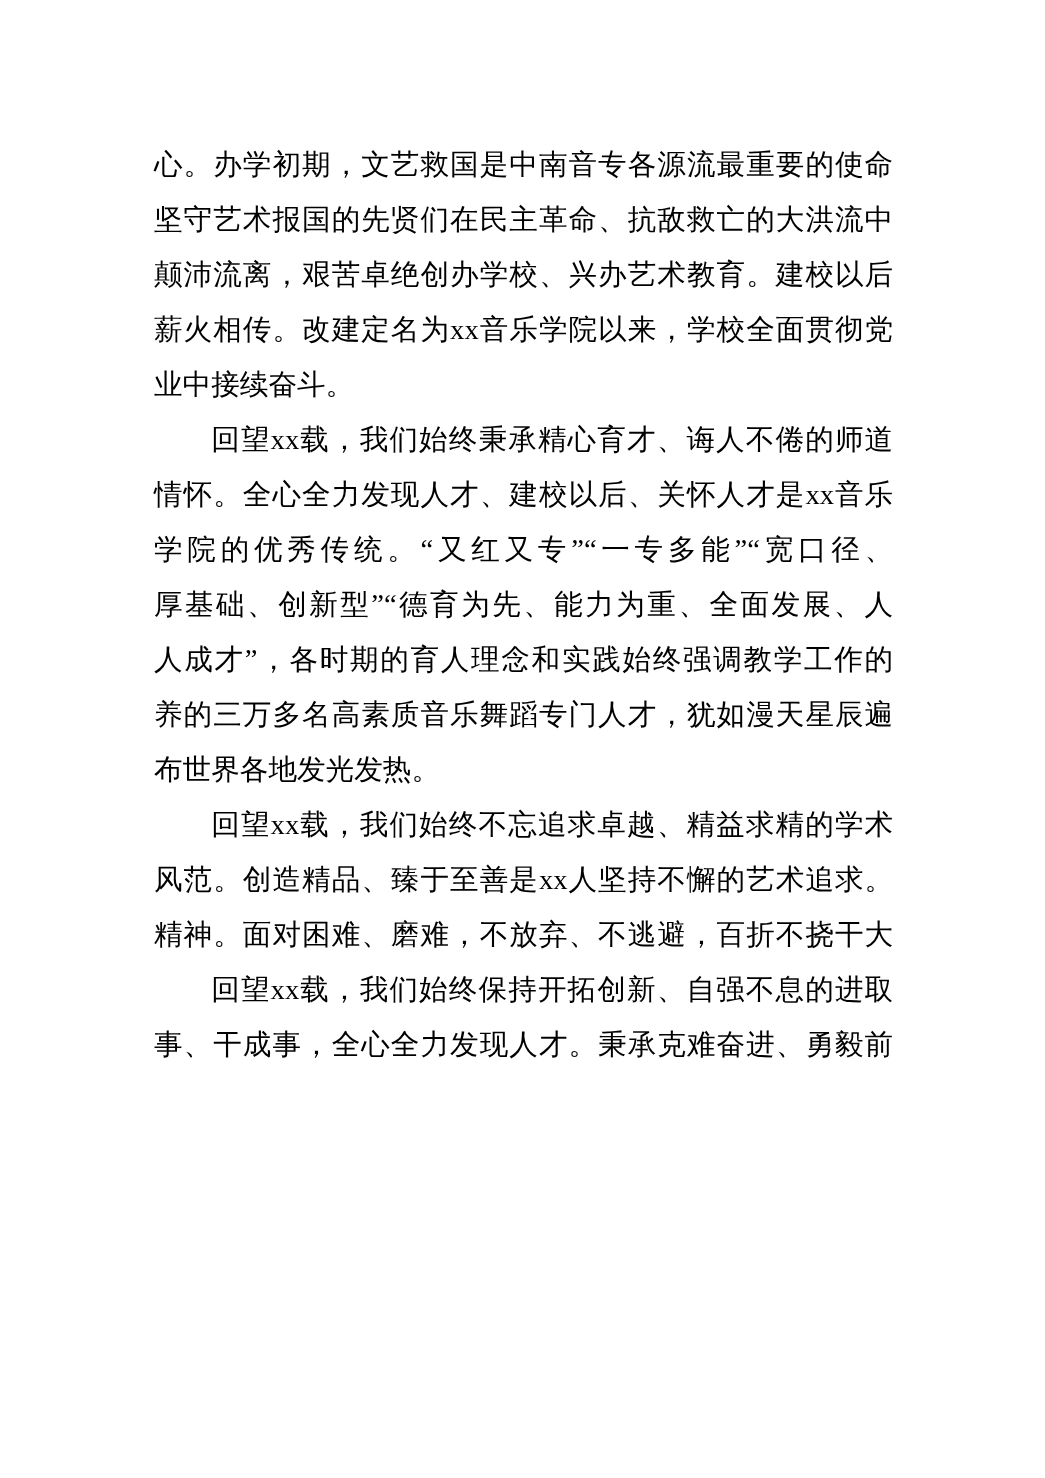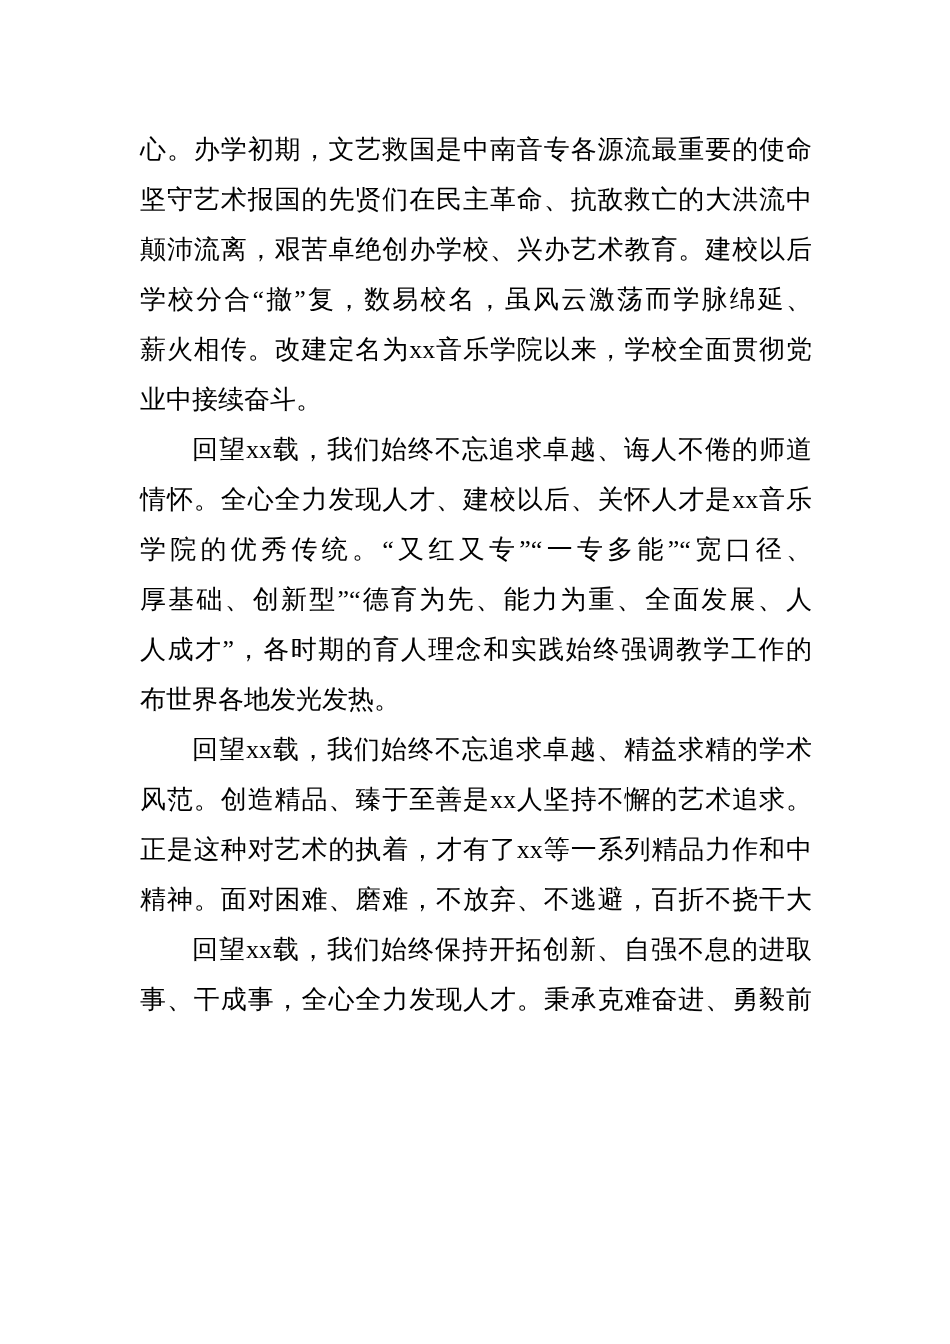--- a/index.html
+++ b/index.html
@@ -54,38 +54,37 @@
 </head>
 <body>
 
 <div class="page">
   <div class="doc-body">
 
     <div class="paragraph">
       <div class="line">心。办学初期，文艺救国是中南音专各源流最重要的使命</div>
       <div class="line">坚守艺术报国的先贤们在民主革命、抗敌救亡的大洪流中</div>
       <div class="line">颠沛流离，艰苦卓绝创办学校、兴办艺术教育。建校以后</div>
-      <div class="line">学校分合“撤”复，数易校名，虽风云激荡而学脉绵延、</div>
       <div class="line">薪火相传。改建定名为xx音乐学院以来，学校全面贯彻党</div>
       <div class="line para-end">业中接续奋斗。</div>
     </div>
 
     <div class="paragraph">
-      <div class="line indent">回望xx载，我们始终不忘追求卓越、诲人不倦的师道</div>
+      <div class="line indent">回望xx载，我们始终秉承精心育才、诲人不倦的师道</div>
       <div class="line">情怀。全心全力发现人才、建校以后、关怀人才是xx音乐</div>
       <div class="line">学院的优秀传统。“又红又专”“一专多能”“宽口径、</div>
       <div class="line">厚基础、创新型”“德育为先、能力为重、全面发展、人</div>
       <div class="line">人成才”，各时期的育人理念和实践始终强调教学工作的</div>
+      <div class="line">养的三万多名高素质音乐舞蹈专门人才，犹如漫天星辰遍</div>
       <div class="line para-end">布世界各地发光发热。</div>
     </div>
 
     <div class="paragraph">
       <div class="line indent">回望xx载，我们始终不忘追求卓越、精益求精的学术</div>
       <div class="line">风范。创造精品、臻于至善是xx人坚持不懈的艺术追求。</div>
-      <div class="line">正是这种对艺术的执着，才有了xx等一系列精品力作和中</div>
     </div>
 
     <div class="paragraph">
       <div class="line">精神。面对困难、磨难，不放弃、不逃避，百折不挠干大</div>
       <div class="line indent">回望xx载，我们始终保持开拓创新、自强不息的进取</div>
       <div class="line">事、干成事，全心全力发现人才。秉承克难奋进、勇毅前</div>
     </div>
 
   </div>
 </div>

